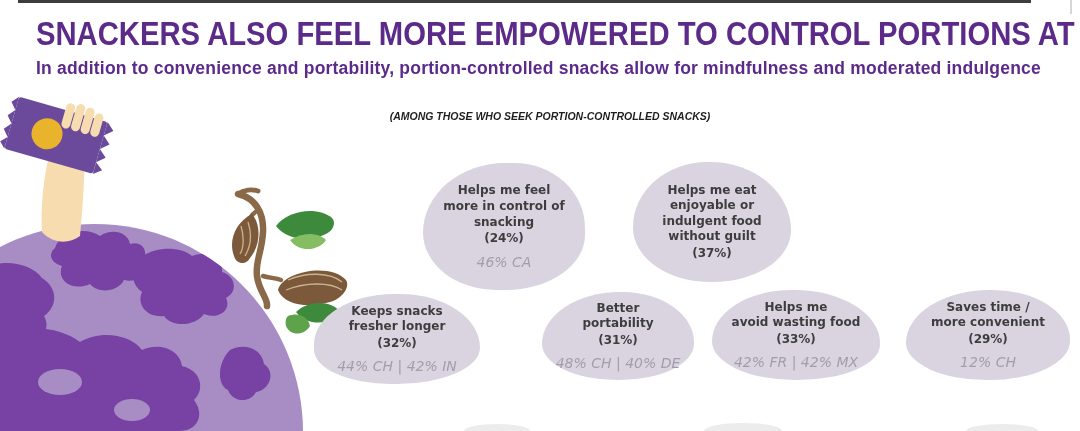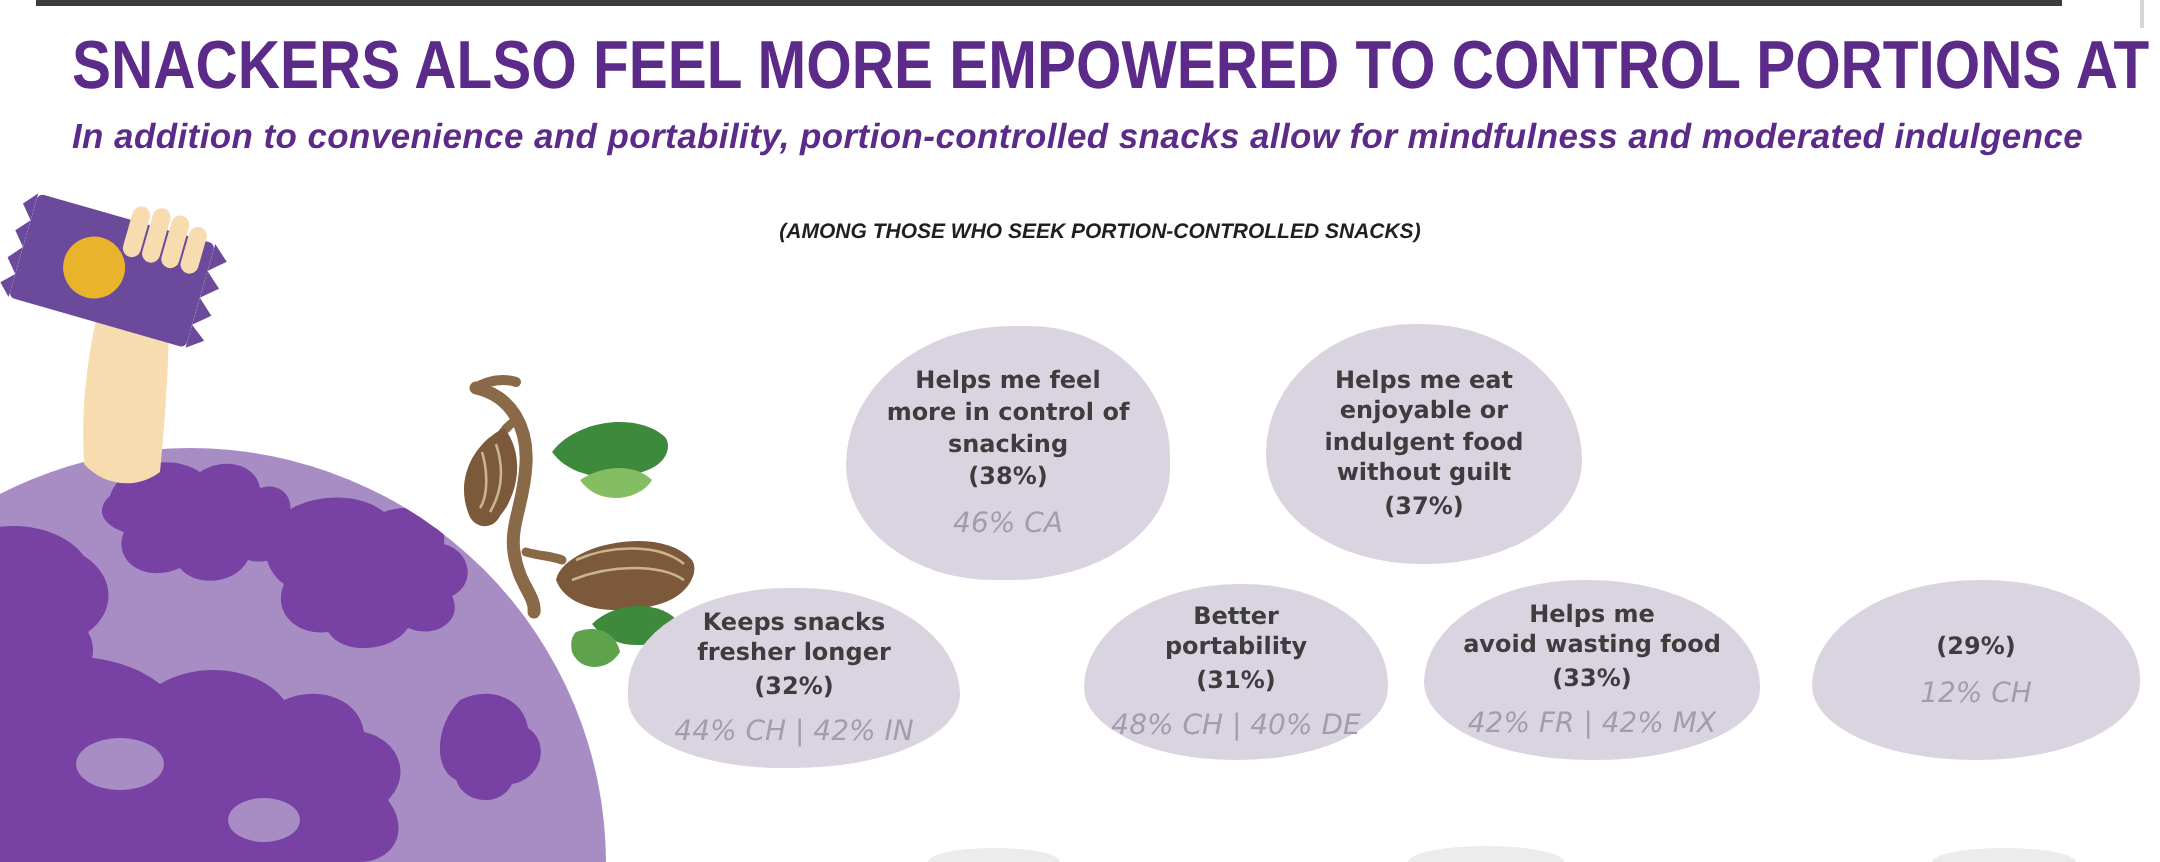--- a/index.html
+++ b/index.html
@@ -11,21 +11,21 @@
   .right-edge{position:absolute;left:1070px;top:0;width:2px;height:14px;background:#d6d6d6;}
 
   .headline{
     position:absolute;left:36px;top:14px;
     font-size:34px;font-weight:800;color:#5c2b8a;
     letter-spacing:0px;white-space:nowrap;
     transform:scaleX(0.86);transform-origin:left top;
   }
   .subheadline{
     position:absolute;left:36px;top:58px;
-    font-size:17.5px;font-style:italic;font-weight:600;color:#5c2b8a;
+    font-size:17.5px;font-weight:600;color:#5c2b8a;
     letter-spacing:0.2px;white-space:nowrap;
   }
 
   .section{position:absolute;left:280px;top:108px;width:540px;text-align:center;color:#141414;}
   .section-title{font-size:15.5px;font-weight:800;letter-spacing:0.1px;}
   .section-subtitle{font-size:10.5px;font-style:italic;font-weight:600;margin-top:2px;color:#1f1f1f;}
 
   .bubble{
     position:absolute;background:#dad4e1;
     display:flex;flex-direction:column;align-items:center;justify-content:center;
@@ -118,21 +118,21 @@
 
       <path d="M296,312 C308,300 332,300 340,312 C334,324 308,328 296,312 Z" fill="#3d8a3c"></path>
       <path d="M288,316 C298,312 308,316 310,326 C304,336 290,336 286,326 C285,321 286,318 288,316 Z" fill="#5ea24b"></path>
     </g>
   </svg>
 
   <div class="bubble" style="left:423px;top:163px;width:162px;height:127px;border-radius:54% 46% 52% 48% / 58% 54% 46% 48%;">
     <div class="bubble-label">Helps me feel
 more in control of
 snacking</div>
-    <div class="bubble-value">(38%)</div>
+    <div class="bubble-value">(24%)</div>
     <div class="bubble-stat">46% CA</div>
   </div>
 
   <div class="bubble" style="left:633px;top:162px;width:158px;height:120px;border-radius:48% 52% 50% 50% / 55% 58% 44% 46%;">
     <div class="bubble-label">Helps me eat
 enjoyable or
 indulgent food
 without guilt</div>
     <div class="bubble-value">(37%)</div>
 
@@ -154,20 +154,22 @@
   </div>
 
   <div class="bubble" style="left:712px;top:290px;width:168px;height:90px;border-radius:48% 52% 50% 50% / 58% 60% 40% 44%;">
     <div class="bubble-label">Helps me
 avoid wasting food</div>
     <div class="bubble-value">(33%)</div>
     <div class="bubble-stat">42% FR | 42% MX</div>
   </div>
 
   <div class="bubble" style="left:906px;top:290px;width:164px;height:90px;border-radius:52% 48% 50% 50% / 60% 56% 44% 42%;">
+    <div class="bubble-label">Saves time /
+more convenient</div>
     <div class="bubble-value">(29%)</div>
     <div class="bubble-stat">12% CH</div>
   </div>
 
   <div class="peek p1"></div>
   <div class="peek p2"></div>
   <div class="peek p3"></div>
 
 </div>
 

